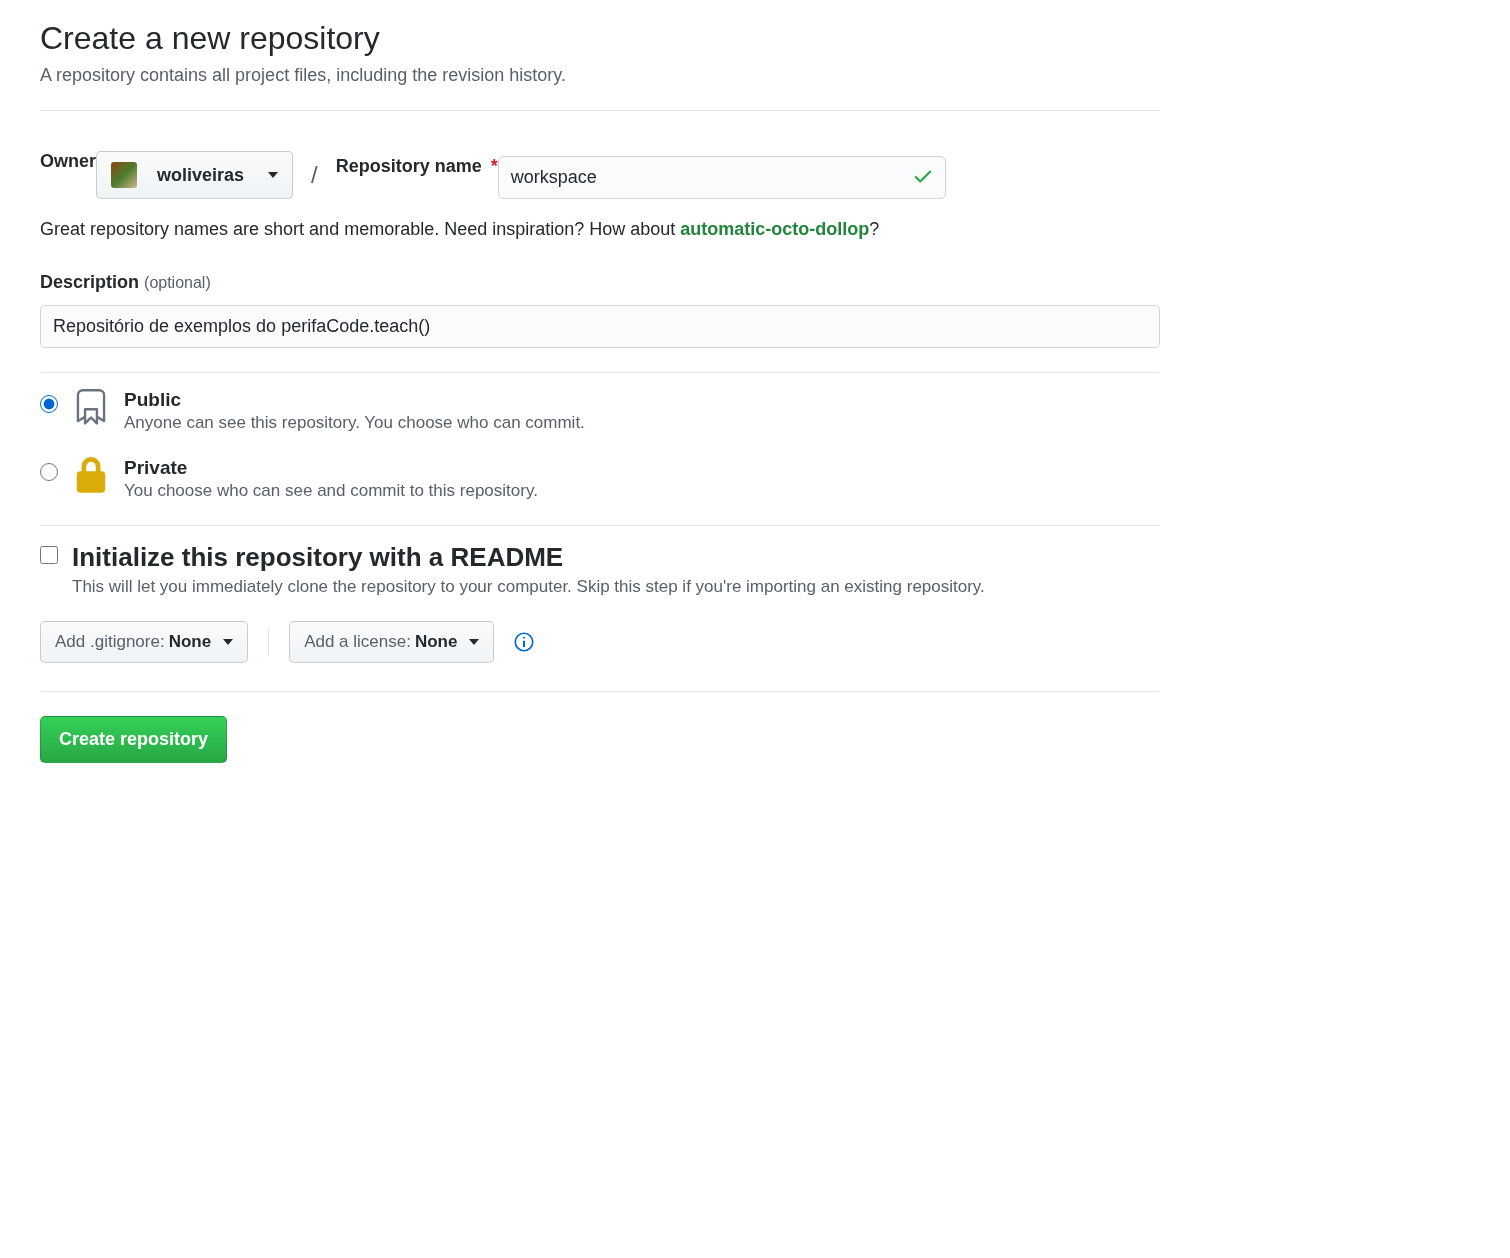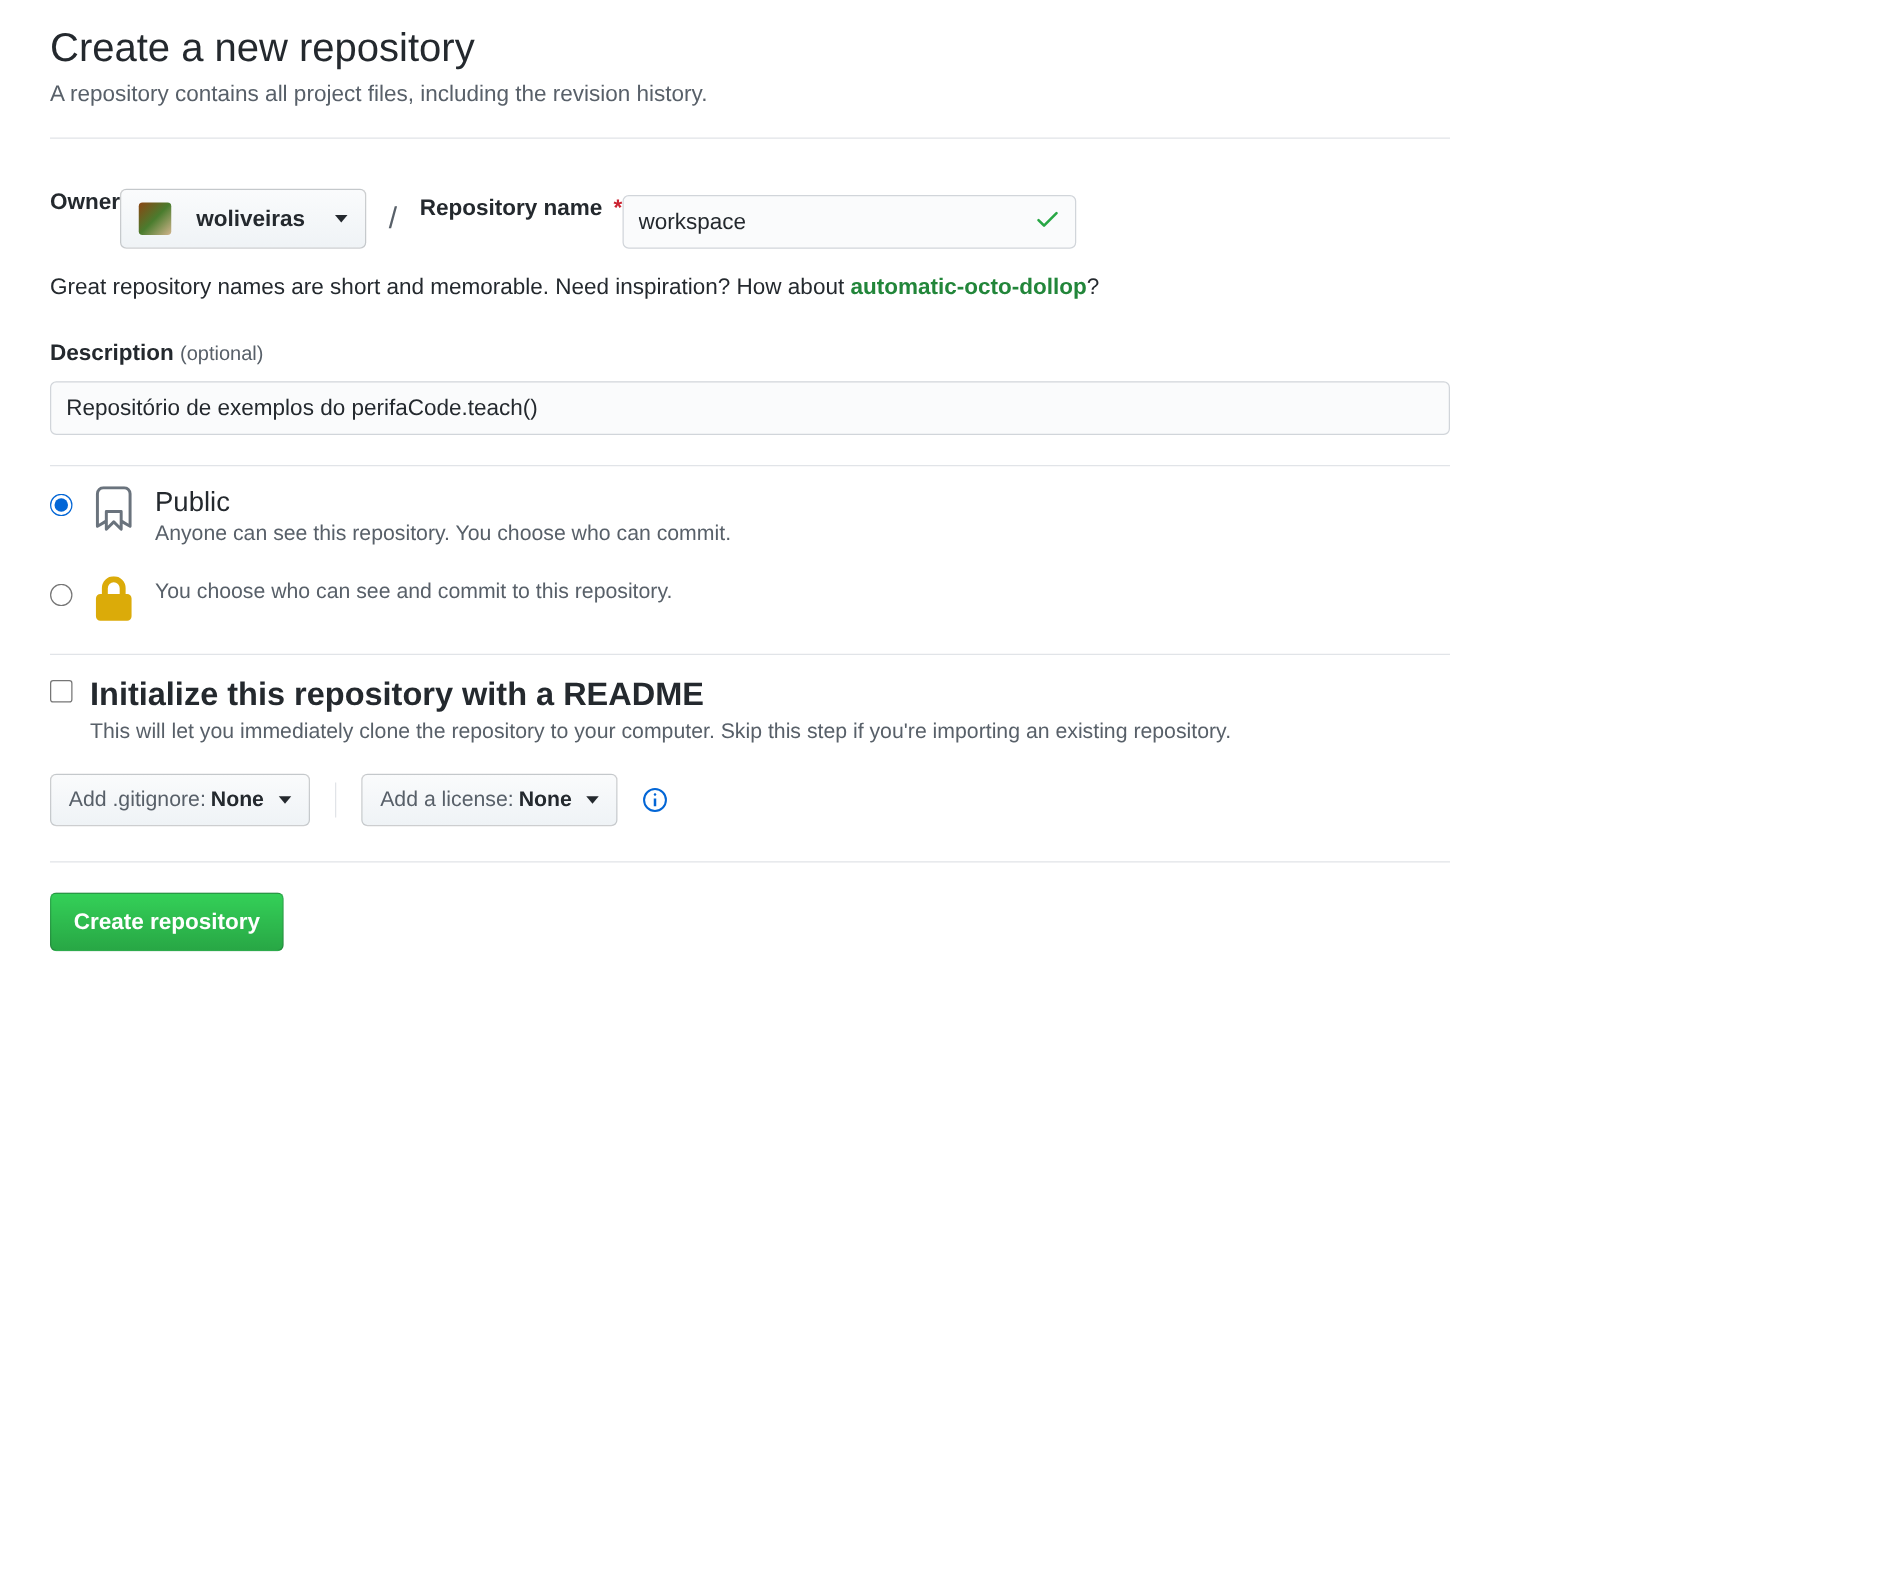--- a/index.html
+++ b/index.html
@@ -78,21 +78,21 @@
       border-radius: 5px;
       background: #fafbfc;
       color: #24292e;
       outline: none;
     }
     .repo-name-wrap {
       position: relative;
       display: inline-flex;
       align-items: center;
     }
-    .repo-name-input { width: 363px; padding-right: 43px; }
+    .repo-name-input { width: 448px; padding-right: 43px; }
     .check-icon {
       position: absolute;
       right: 12px;
       color: #28a745;
     }
     .hint {
       font-size: 18px;
       margin-top: 20px;
       color: #24292e;
     }
@@ -119,22 +119,22 @@
     }
     .radio {
       width: 18px;
       height: 18px;
       margin-top: 6px;
       accent-color: #0366d6;
       cursor: pointer;
     }
     .vis-icon { width: 38px; height: 38px; flex-shrink: 0; }
     .vis-text .title {
-      font-size: 22px;
-      font-weight: 400;
+      font-size: 19px;
+      font-weight: 700;
     }
     .vis-text .sub {
       font-size: 17px;
       color: #586069;
       margin-top: 2px;
     }
     .checkbox-row {
       display: flex;
       align-items: flex-start;
       gap: 14px;
@@ -263,20 +263,21 @@
     </div>
 
     <div class="radio-row">
       <input type="radio" name="vis" class="radio" style="">
       <span class="vis-icon">
         <svg viewBox="0 0 16 16" width="38" height="38" fill="#dbab09">
             <path d="M4 6V4a4 4 0 118 0v2h.5A1.5 1.5 0 0114 7.5v6A1.5 1.5 0 0112.5 15h-9A1.5 1.5 0 012 13.5v-6A1.5 1.5 0 013.5 6H4zm2 0h4V4a2 2 0 10-4 0v2z"></path>
           </svg>
       </span>
       <div class="vis-text">
+        <div class="title">Private</div>
         <div class="sub">You choose who can see and commit to this repository.</div>
       </div>
     </div>
   </div>
 
   <hr>
 
   <div class="checkbox-row">
     <input type="checkbox" class="checkbox" style="">
     <div class="cb-text">

